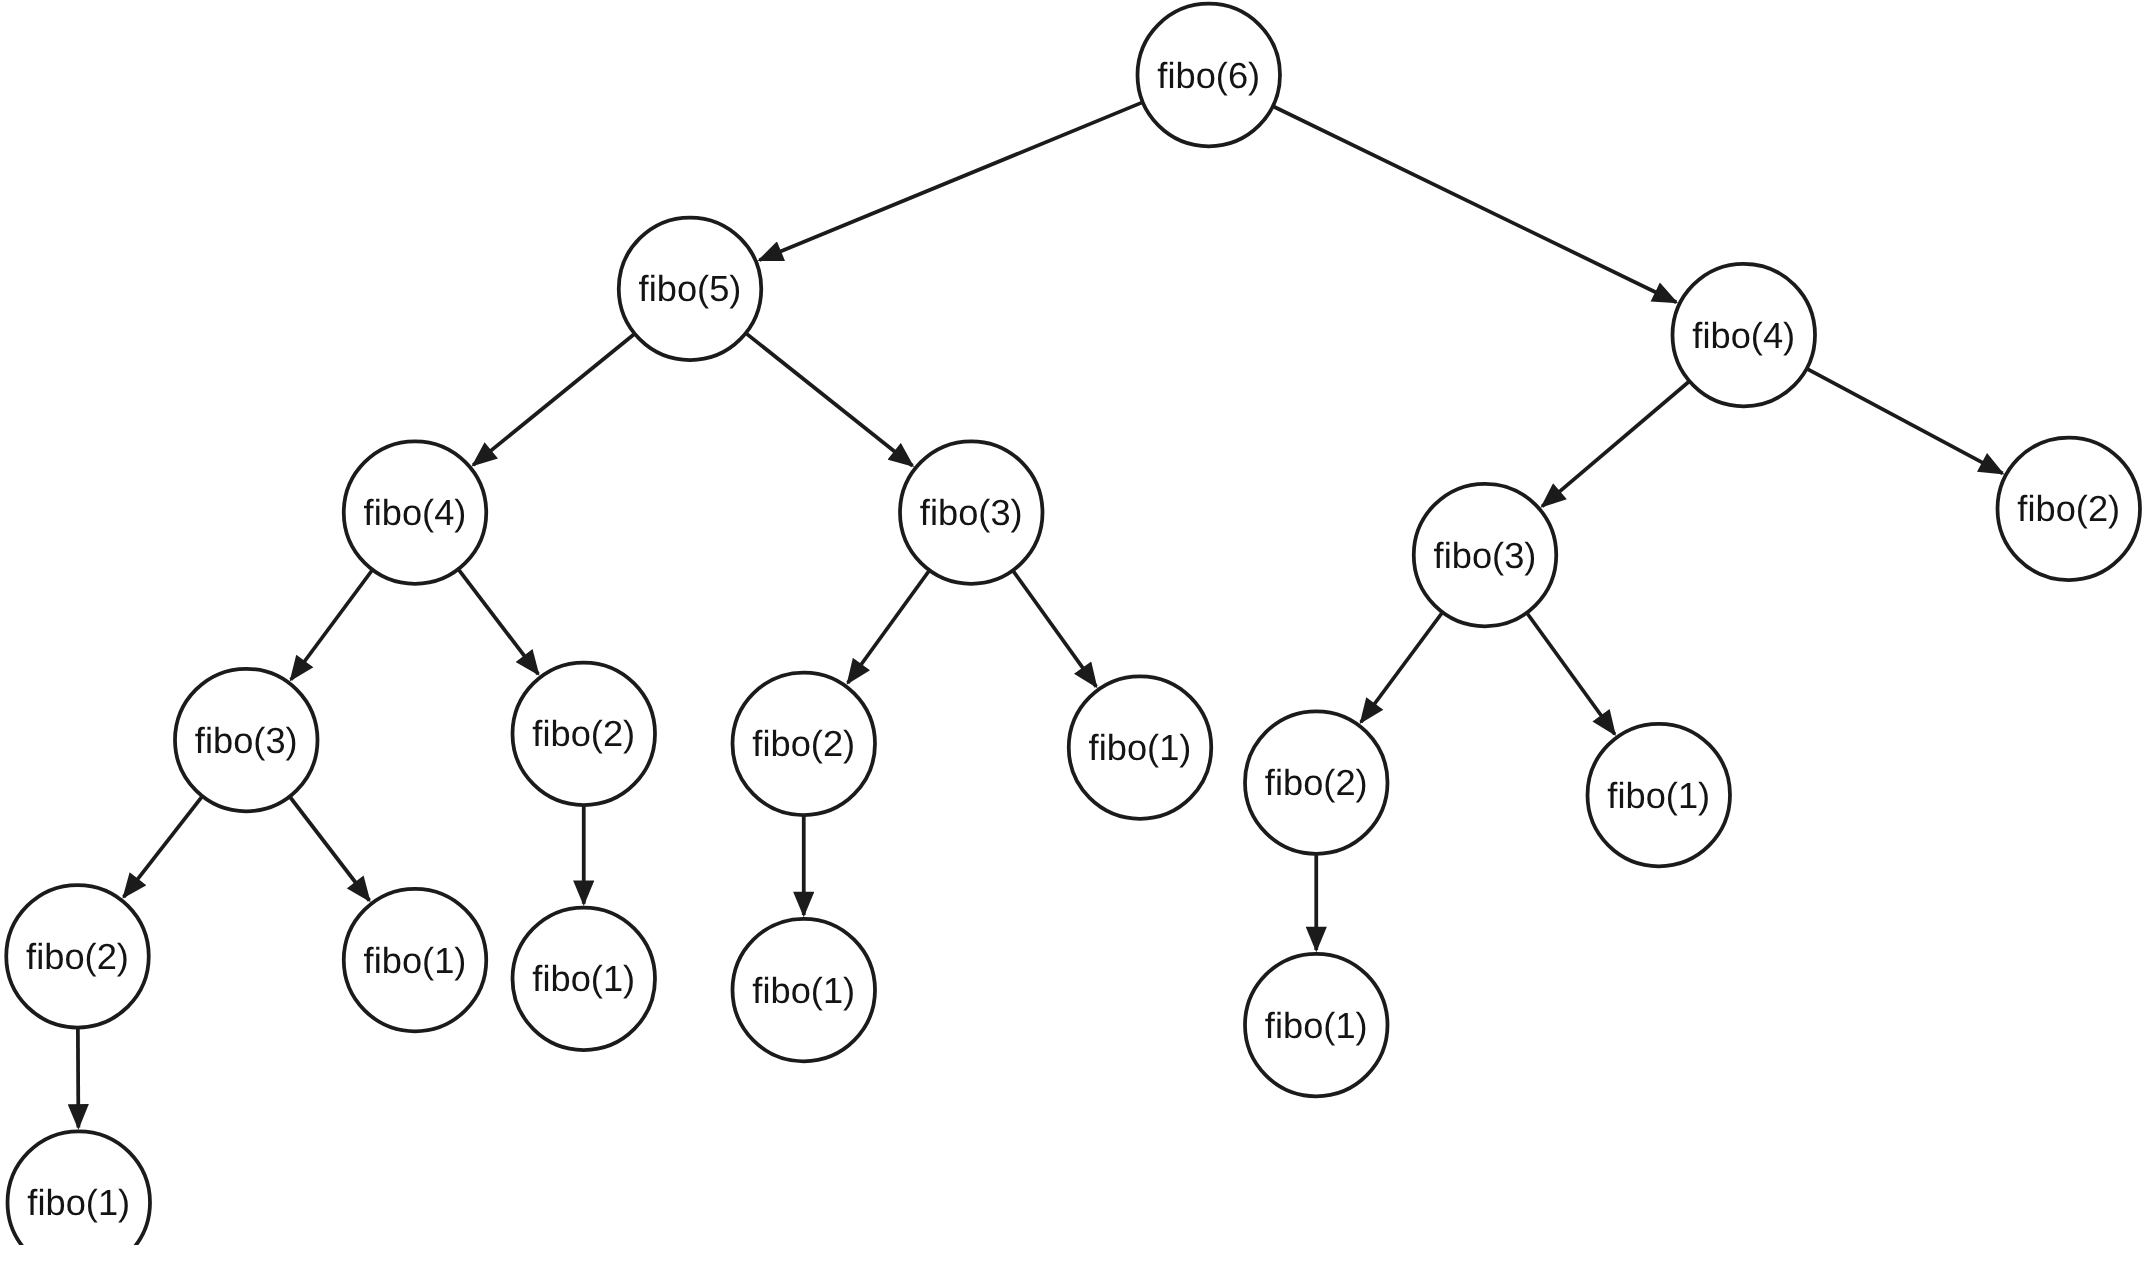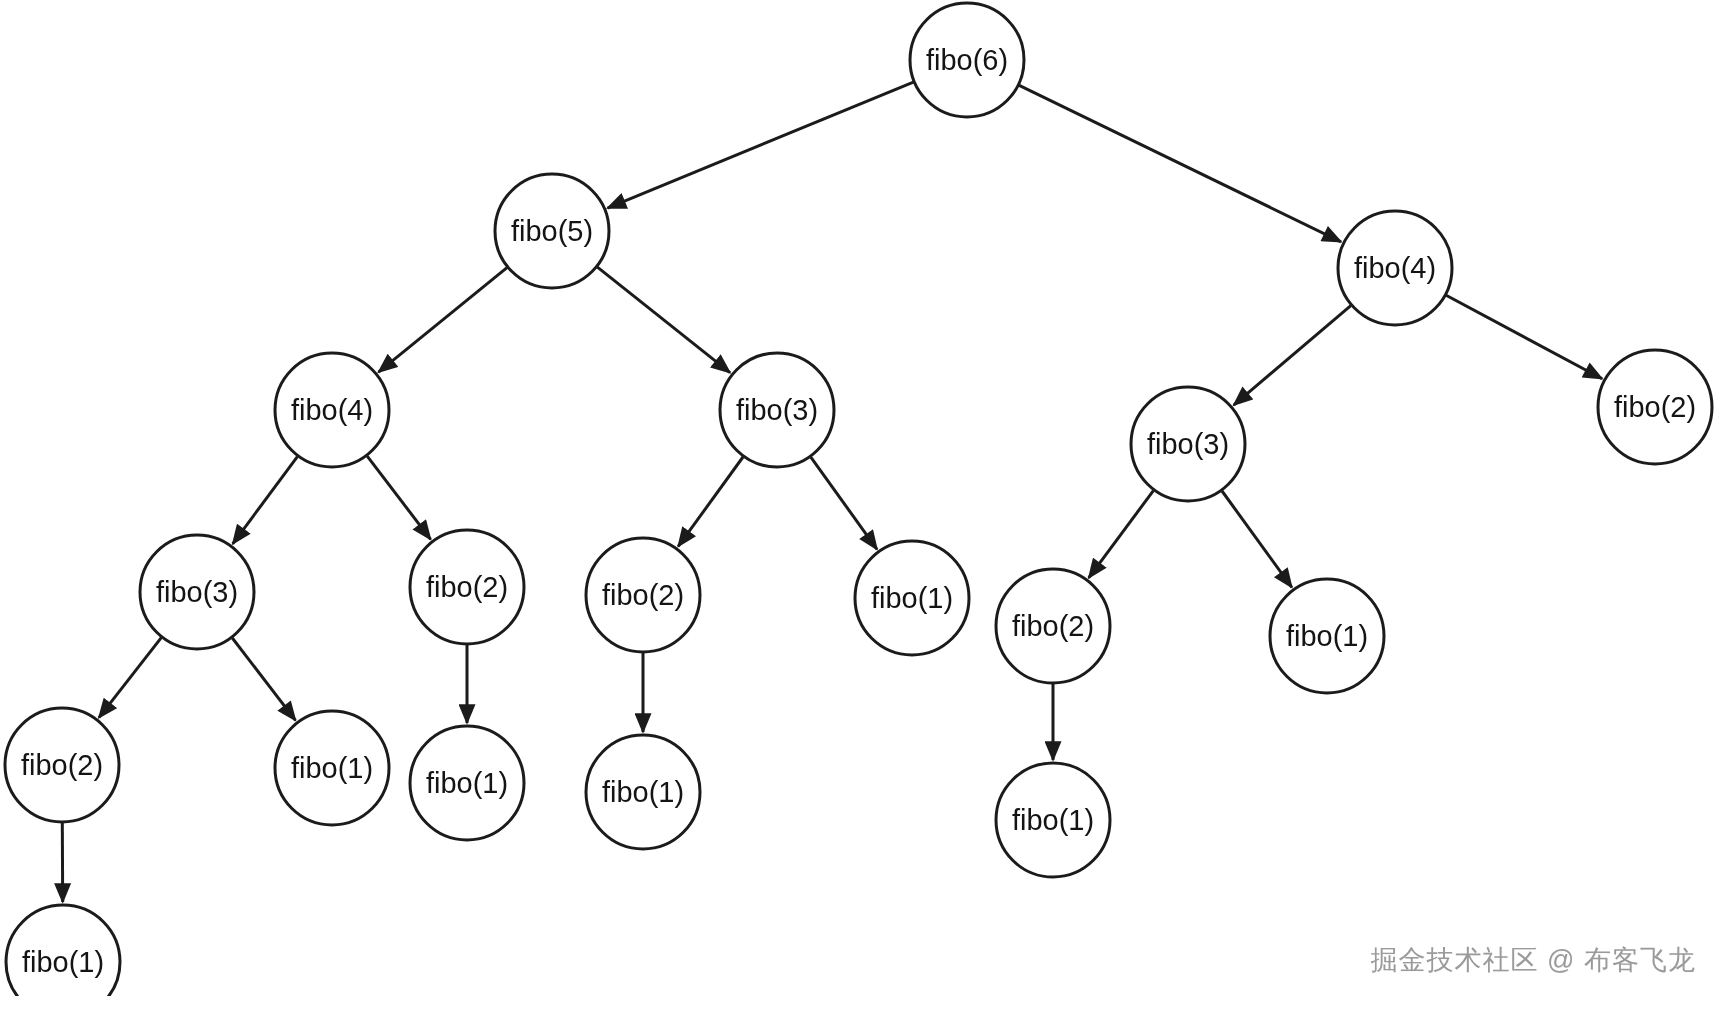--- a/index.html
+++ b/index.html
@@ -155,14 +155,13 @@
           <circle cx="1053" cy="820" r="57" class="node-circle"></circle>
           <text x="1053" y="820" dy="0.35em" class="node-label">fibo(1)</text>
         </g>
         <g>
           <circle cx="63" cy="962" r="57" class="node-circle"></circle>
           <text x="63" y="962" dy="0.35em" class="node-label">fibo(1)</text>
         </g>
       </g>
   </svg>
 
-  <div class="watermark">掘金技术社区 @ 布客飞龙</div>
 </div>
 
 </body></html>

